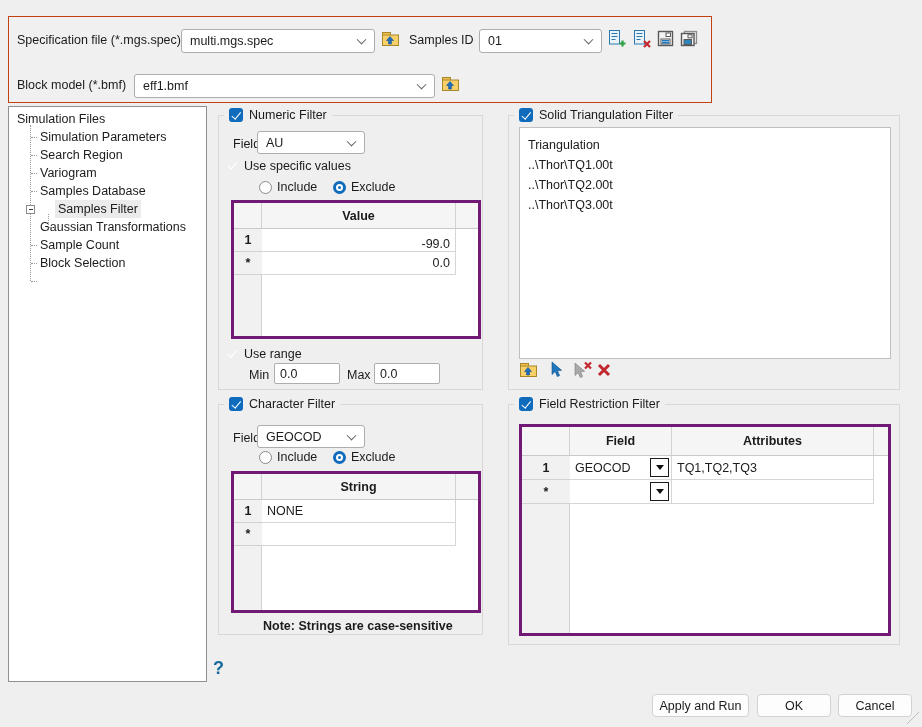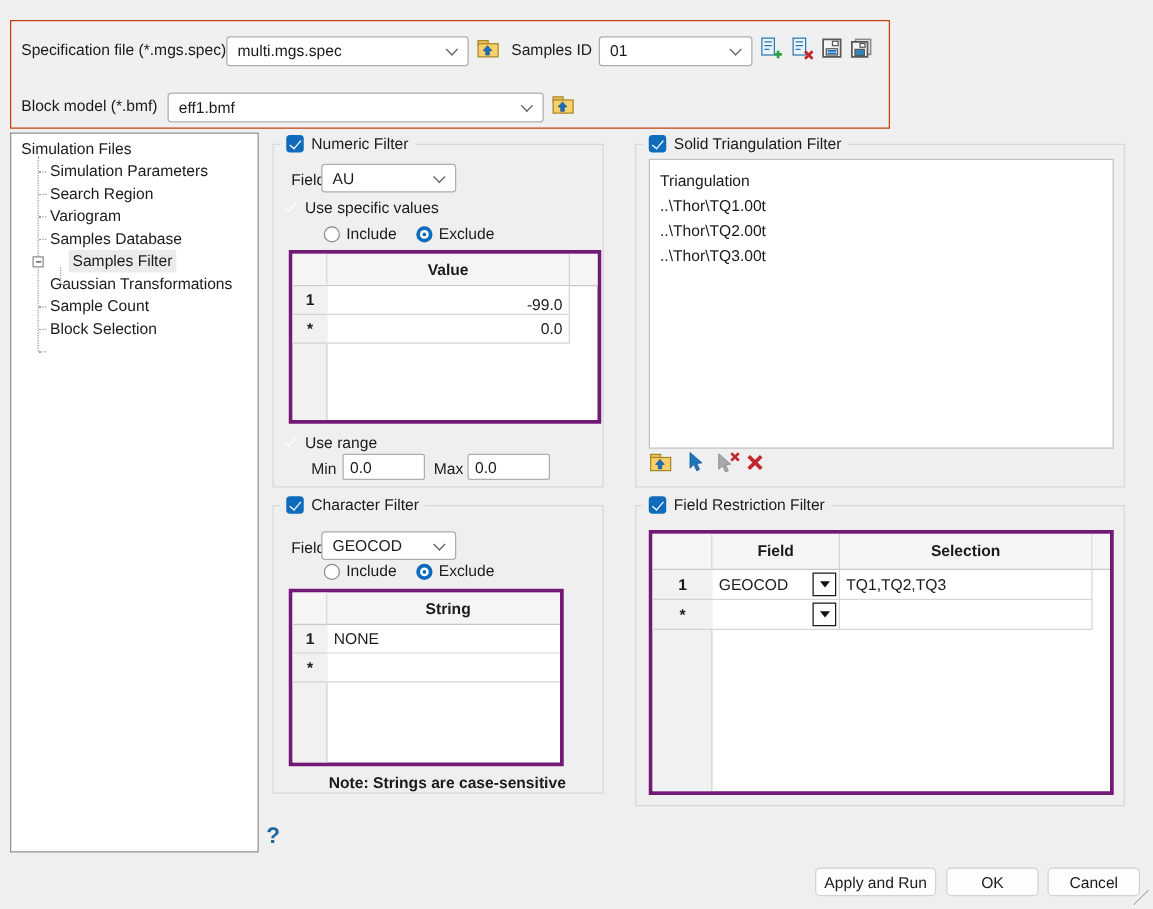--- a/index.html
+++ b/index.html
@@ -263,21 +263,21 @@
     <span class="chev"></span>
   </div>
   <div class="abs ritem" style="left:40px; top:45px;">
     <span class="radio"></span>
     <span>Include</span>
   </div>
   <div class="abs ritem" style="left:114px; top:45px;">
     <span class="radio checked"></span>
     <span>Exclude</span>
   </div>
-  <div class="qtable" style="left:12px; top:66px; width:220px; height:142px;">
+  <div class="qtable" style="left:12px; top:66px; width:250px; height:142px;">
     <div class="vstrip" style="width:28px;"></div>
     <div class="hcell" style="left:0; width:28px; height:26px;"></div>
     <div class="hcell" style="left:28px; width:194px; height:26px;">
         <span>String</span>
       </div>
     <div class="hcell" style="left:222px; width:28px; height:26px; border-right:none;"></div>
     <div class="rnum" style="left:0; top:26px; width:28px; height:23px;">
         <span>1</span>
       </div>
     <div class="dcell str" style="left:28px; top:26px; width:194px; height:23px;">
@@ -334,21 +334,21 @@
     <span class="cb"></span>
     <span>Field Restriction Filter</span>
   </div>
   <div class="qtable" style="left:10px; top:19px; width:372px; height:212px;">
     <div class="vstrip" style="width:48px;"></div>
     <div class="hcell" style="left:0; width:48px; height:29px;"></div>
     <div class="hcell" style="left:48px; width:102px; height:29px;">
         <span>Field</span>
       </div>
     <div class="hcell" style="left:150px; width:202px; height:29px;">
-        <span>Selection</span>
+        <span>Attributes</span>
       </div>
     <div class="hcell" style="left:352px; width:20px; height:29px; border-right:none;"></div>
     <div class="rnum" style="left:0; top:29px; width:48px; height:24px;">
         <span>1</span>
       </div>
     <div class="dcell str" style="left:48px; top:29px; width:102px; height:24px; padding-right:2px;">
       <span>GEOCOD</span>
       <span class="dropbtn"></span>
     </div>
     <div class="dcell str" style="left:150px; top:29px; width:202px; height:24px;">

